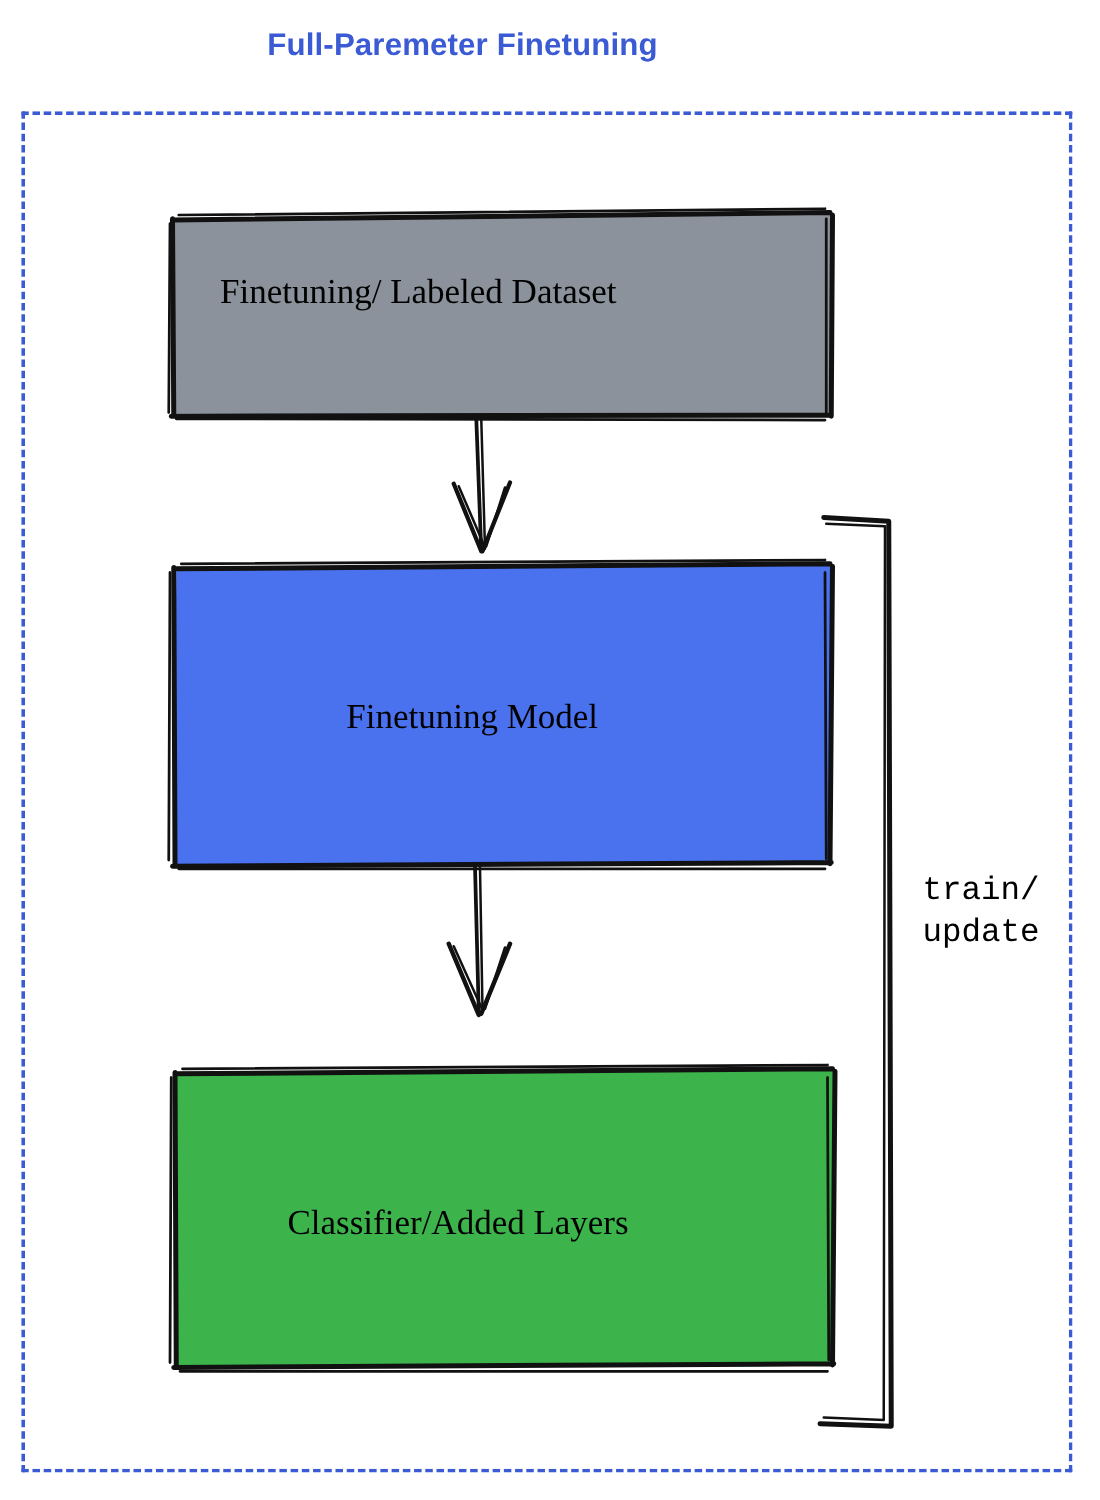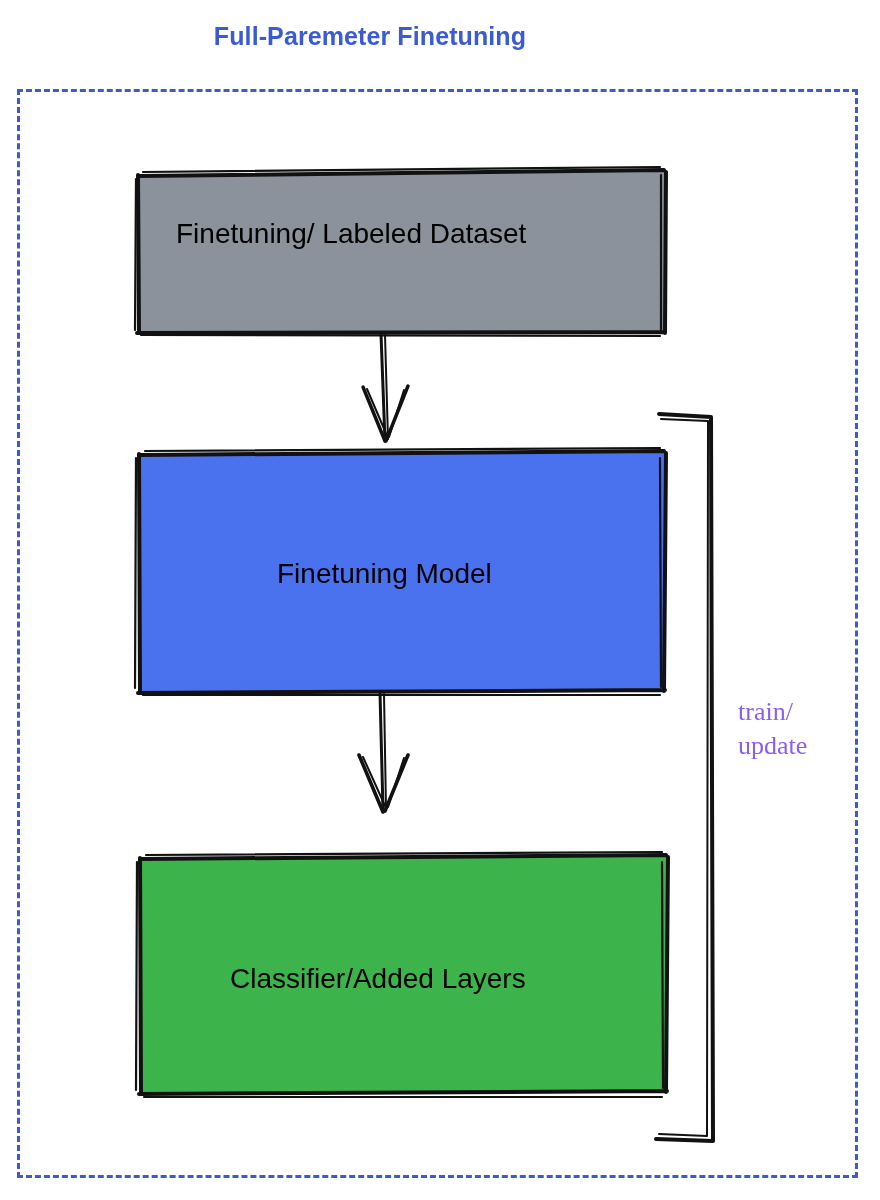--- a/index.html
+++ b/index.html
@@ -44,33 +44,33 @@
   }
   svg.sketch-layer {
     position: absolute;
     left: 0; top: 0;
     width: 880px;
     height: 1200px;
     overflow: visible;
   }
   .node-label {
     position: absolute;
-    font-family: Liberation Sans, sans-serif;
+    font-family: Liberation Serif, serif;
     font-size: 28px;
     color: #000000;
     white-space: nowrap;
     line-height: 1.15;
   }
   .loop-label {
     position: absolute;
     left: 738px;
     top: 695px;
-    font-family: Liberation Serif, serif;
+    font-family: Liberation Mono, monospace;
     font-size: 26px;
-    color: #8b5cf6;
+    color: #000000;
     line-height: 1.32;
     white-space: pre-line;
   }
 </style>
 </head>
 <body>
 
 <div id="diagram-root">
 
   <div class="diagram-title">Full-Paremeter Finetuning</div>

